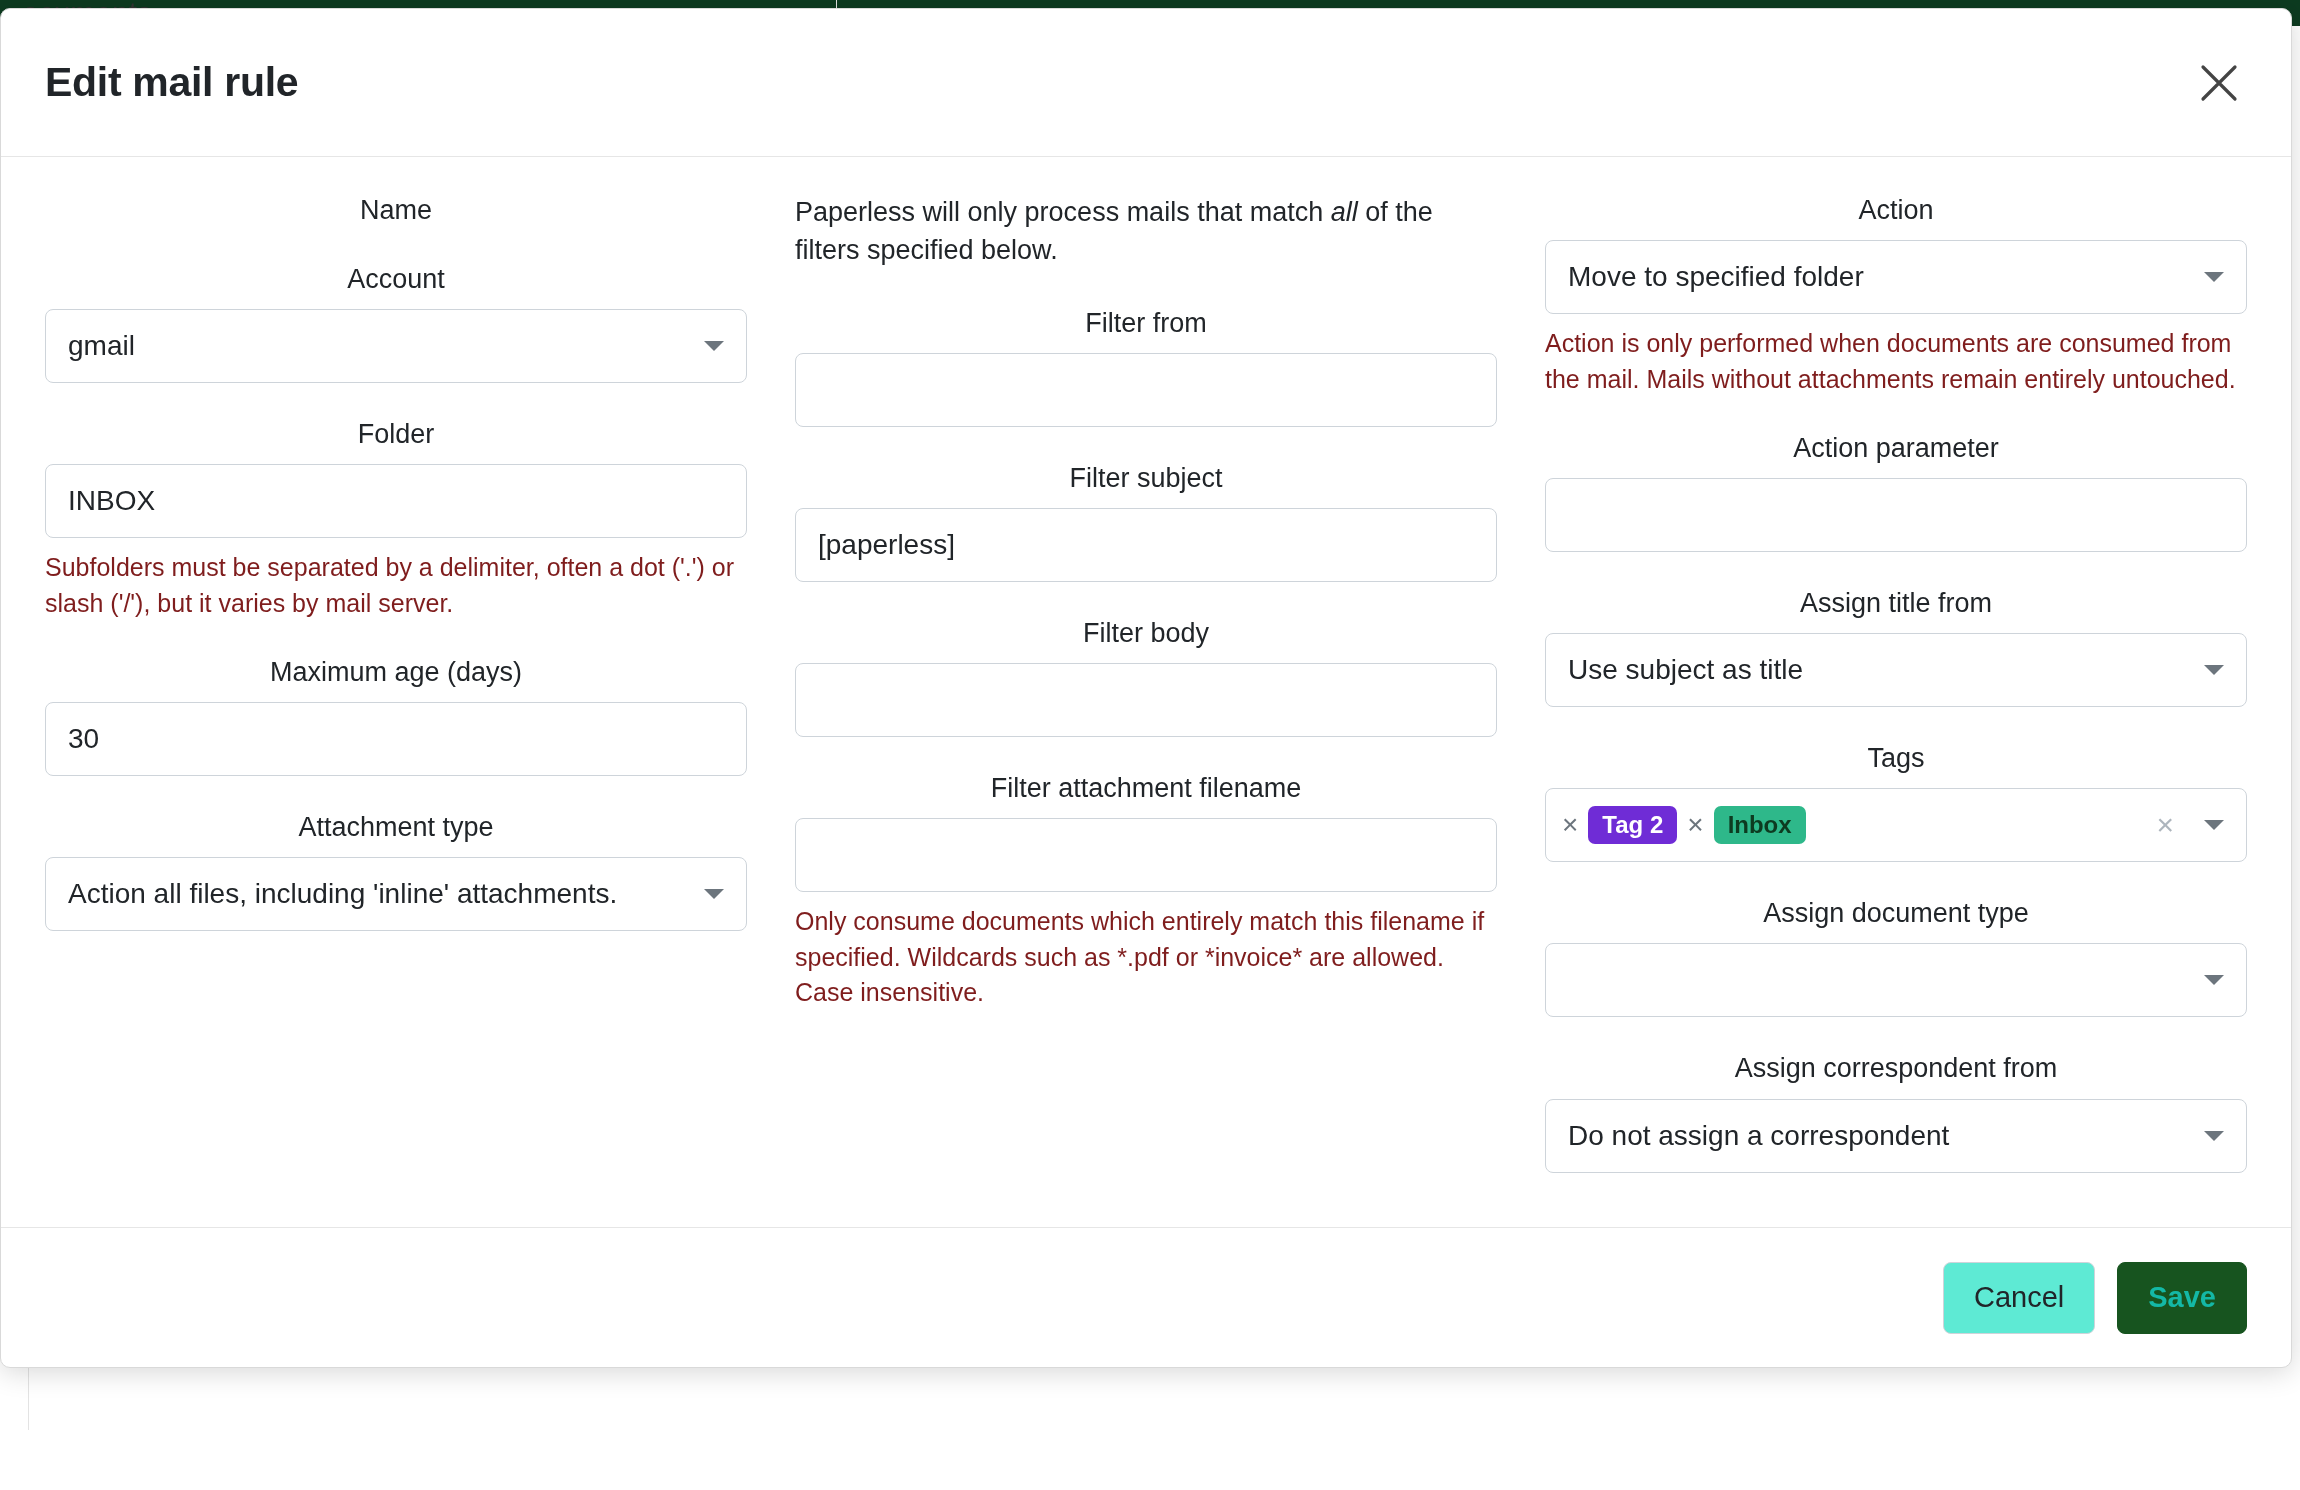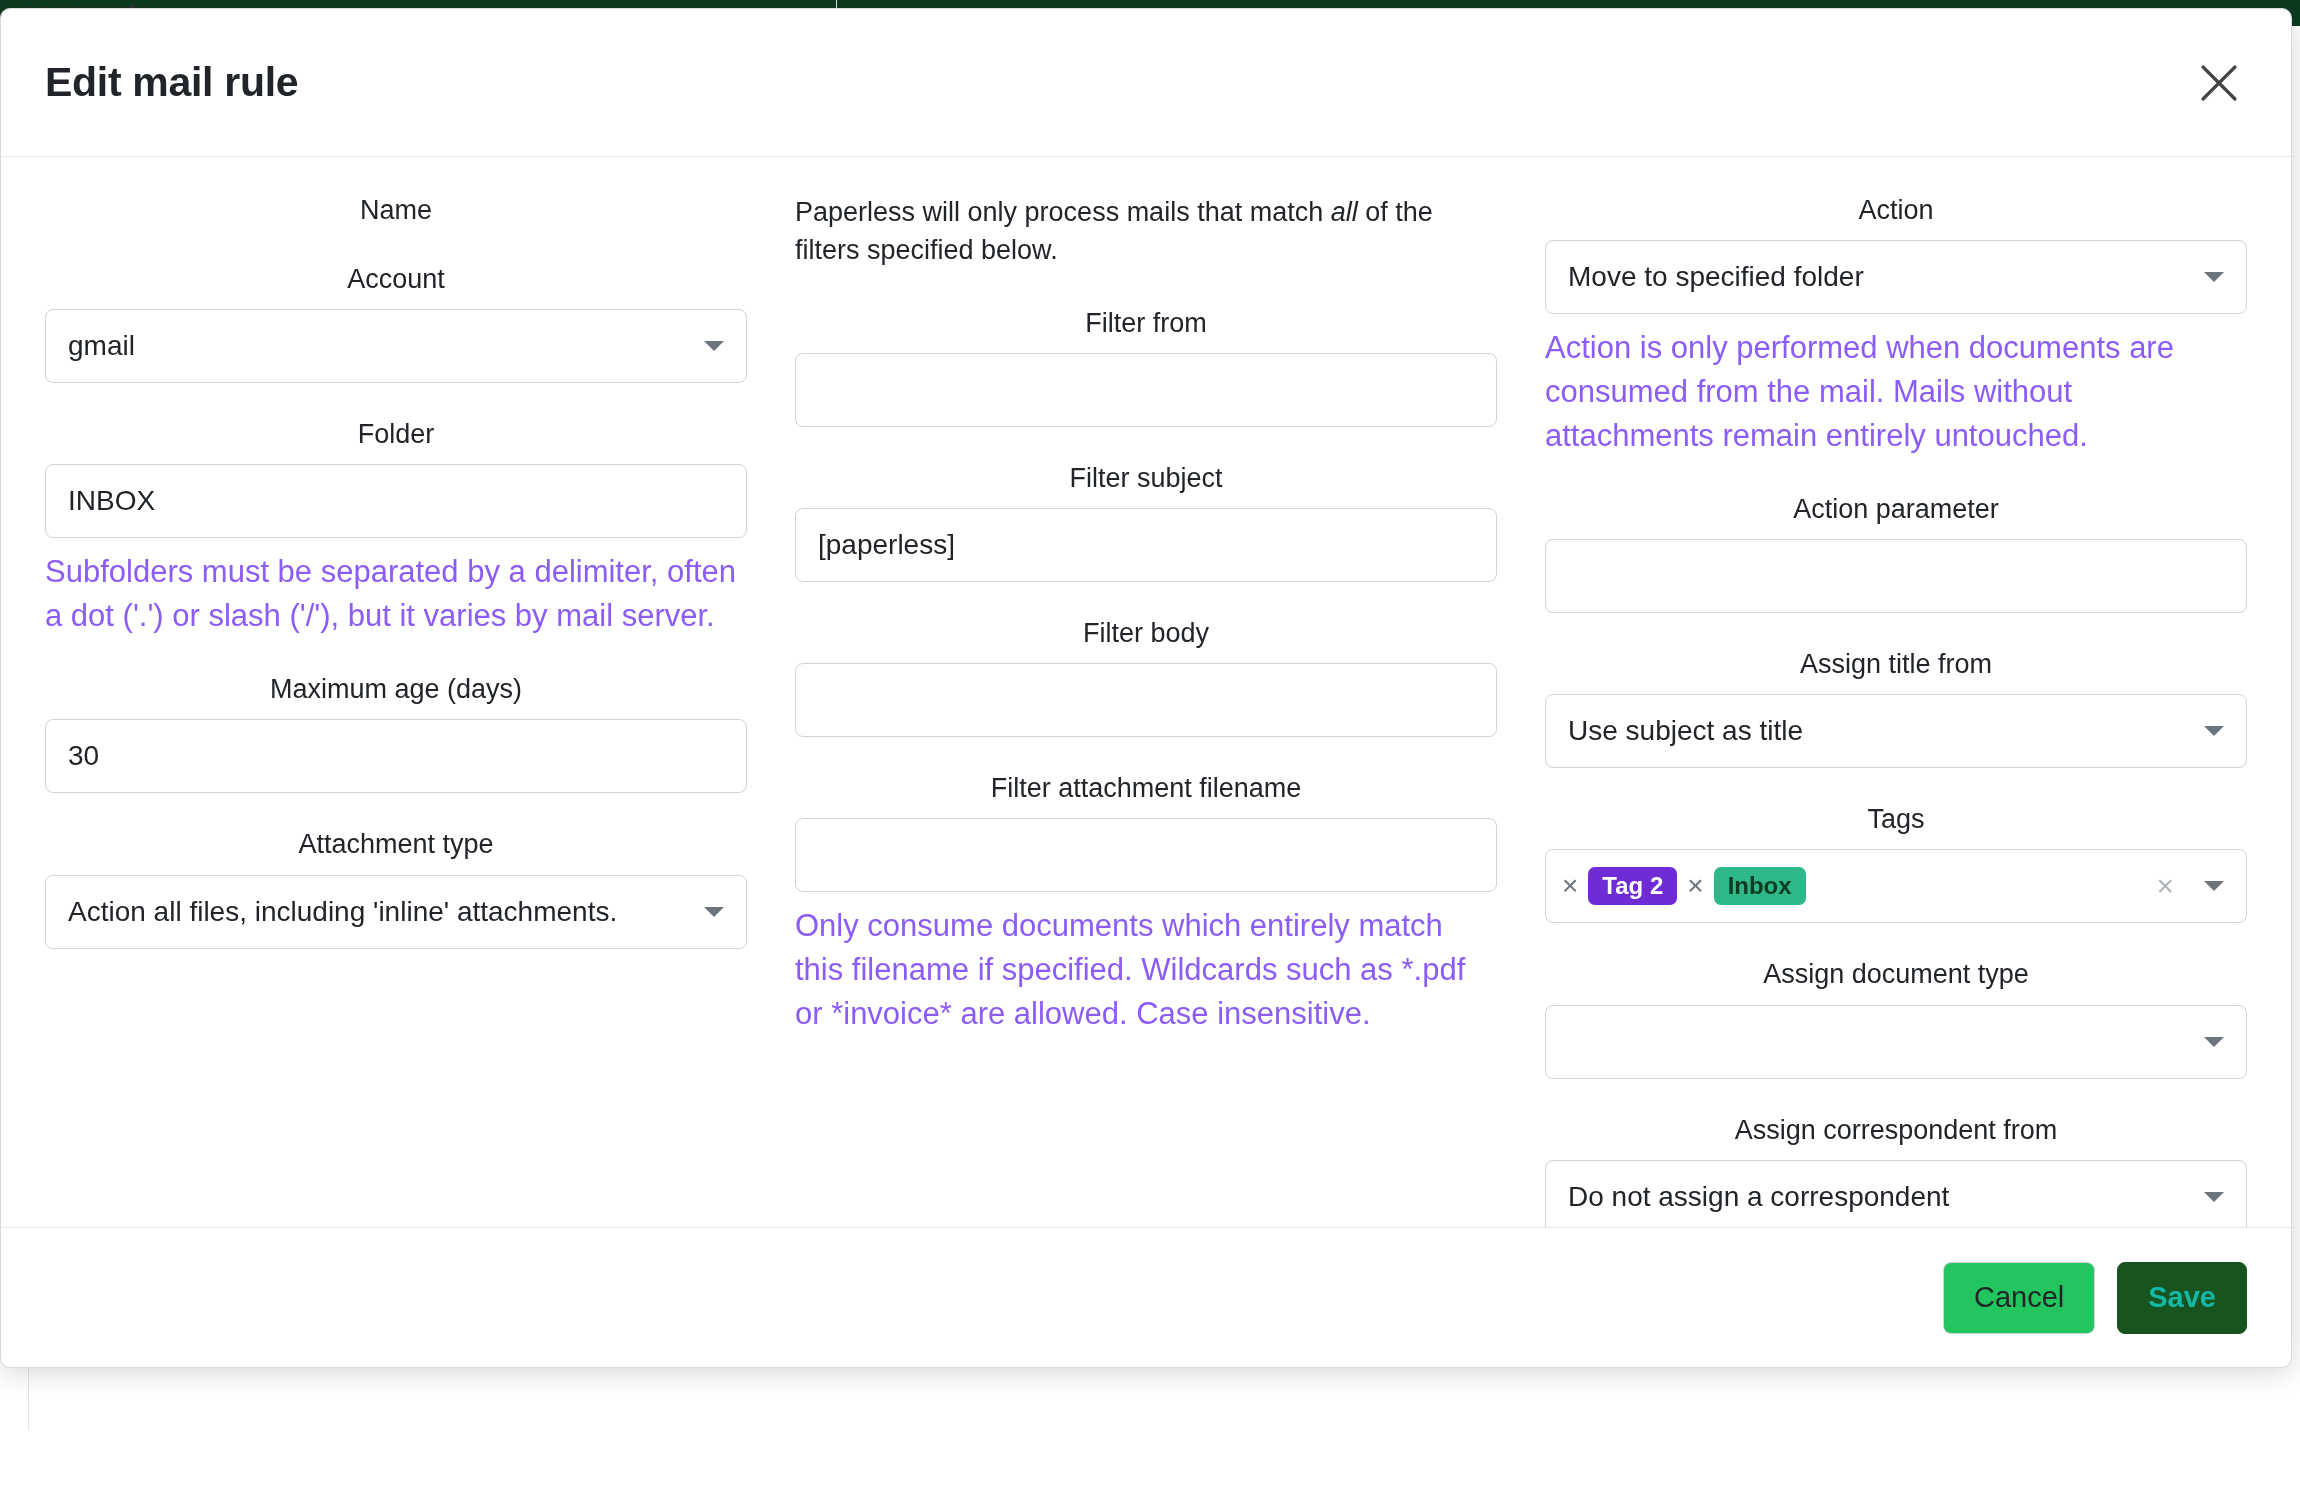--- a/index.html
+++ b/index.html
@@ -148,22 +148,22 @@
     right: 22px;
     top: 50%;
     transform: translateY(-50%);
     width: 0; height: 0;
     border-left: 10px solid transparent;
     border-right: 10px solid transparent;
     border-top: 10px solid #6c757d;
   }
 
   .help-text {
-    font-size: 31px;
-    color: #8b5cf6;
+    font-size: 25px;
+    color: #7f1d1d;
     line-height: 1.42;
     margin: 12px 0 0 0;
   }
 
   .intro-text {
     font-size: 27px;
     color: #212529;
     line-height: 1.42;
     margin: 0 0 36px 0;
   }
@@ -238,21 +238,21 @@
     font-size: 29px;
     border-radius: 8px;
     padding: 0 30px;
     height: 72px;
     cursor: pointer;
     display: inline-flex;
     align-items: center;
     justify-content: center;
   }
   .btn-cancel {
-    background: #22c55e;
+    background: #5eead4;
     border: 1px solid #ced4da;
     color: #212529;
   }
   .btn-save {
     background: #17541f;
     border: 1px solid #17541f;
     color: #14b8a6;
     font-weight: bold;
   }
 </style>

